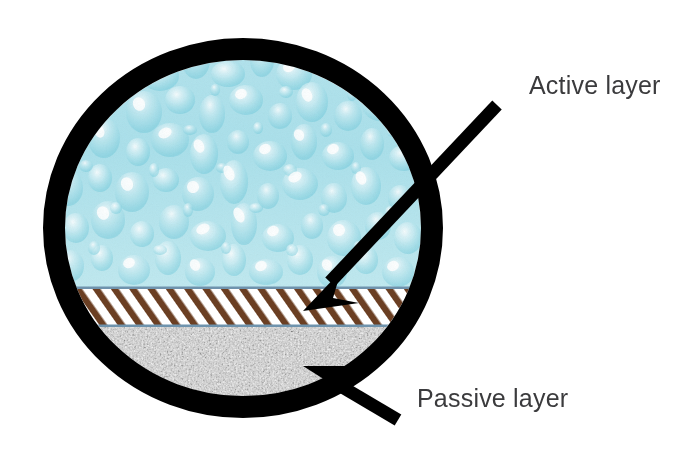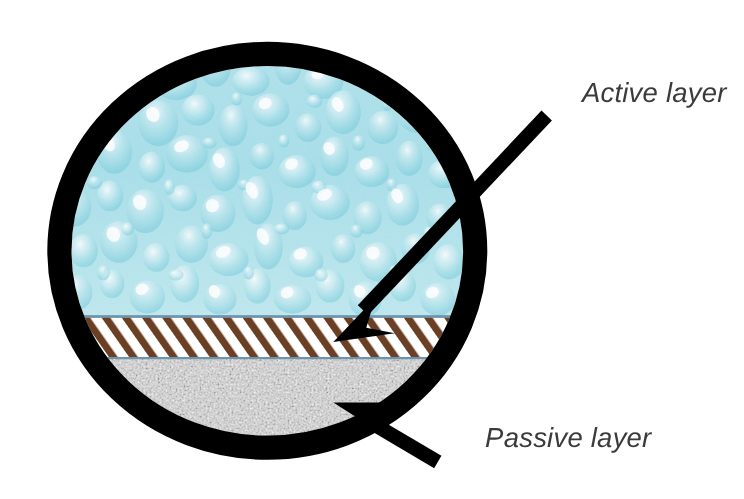--- a/index.html
+++ b/index.html
@@ -13,21 +13,20 @@
     position: relative;
     overflow: hidden;
     font-family: "Liberation Sans", sans-serif;
   }
 
   #figure-root {
     position: absolute;
     inset: 0;
     width: 560px;
     height: 454px;
-    font-style: italic;
   }
 
   .figure-svg {
     position: absolute;
     top: 0;
     left: 0;
     display: block;
   }
 
   
@@ -41,21 +40,20 @@
     white-space: nowrap;
     line-height: 1;
   }
   #label-active-layer {
     left: 529px;
     top: 73px;
   }
   #label-passive-layer {
     left: 417px;
     top: 386px;
-    margin-left: 24px;
   }
 </style>
 </head>
 <body>
 
 <div id="figure-root">
 
   <svg class="figure-svg" width="676" height="454" viewBox="0 0 676 454">
     <defs>
 

